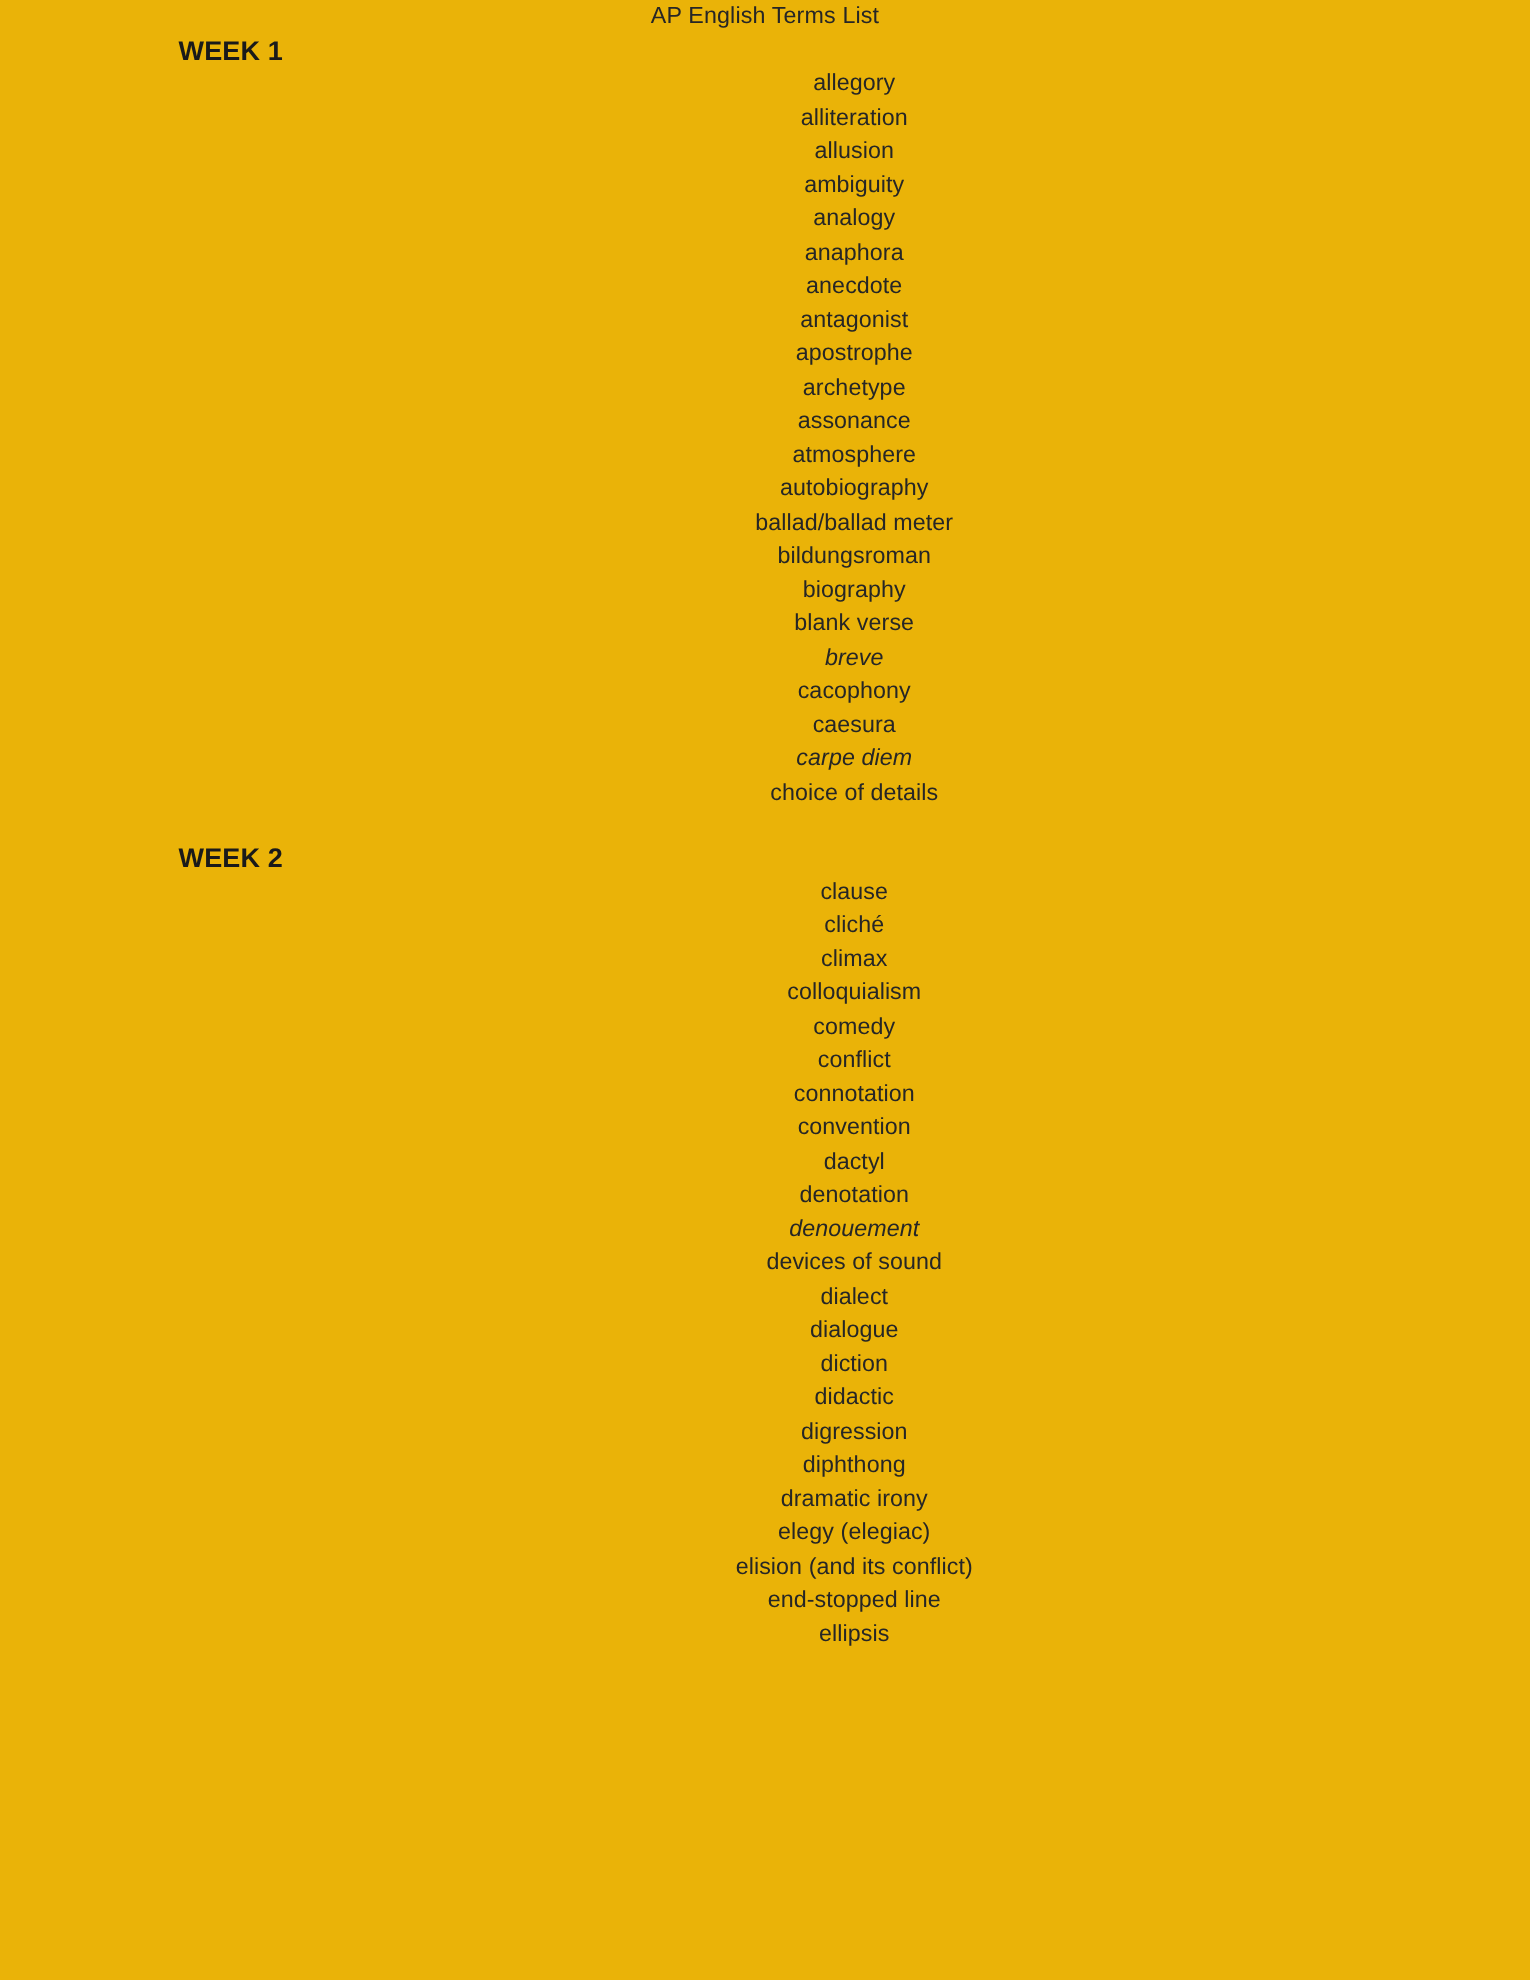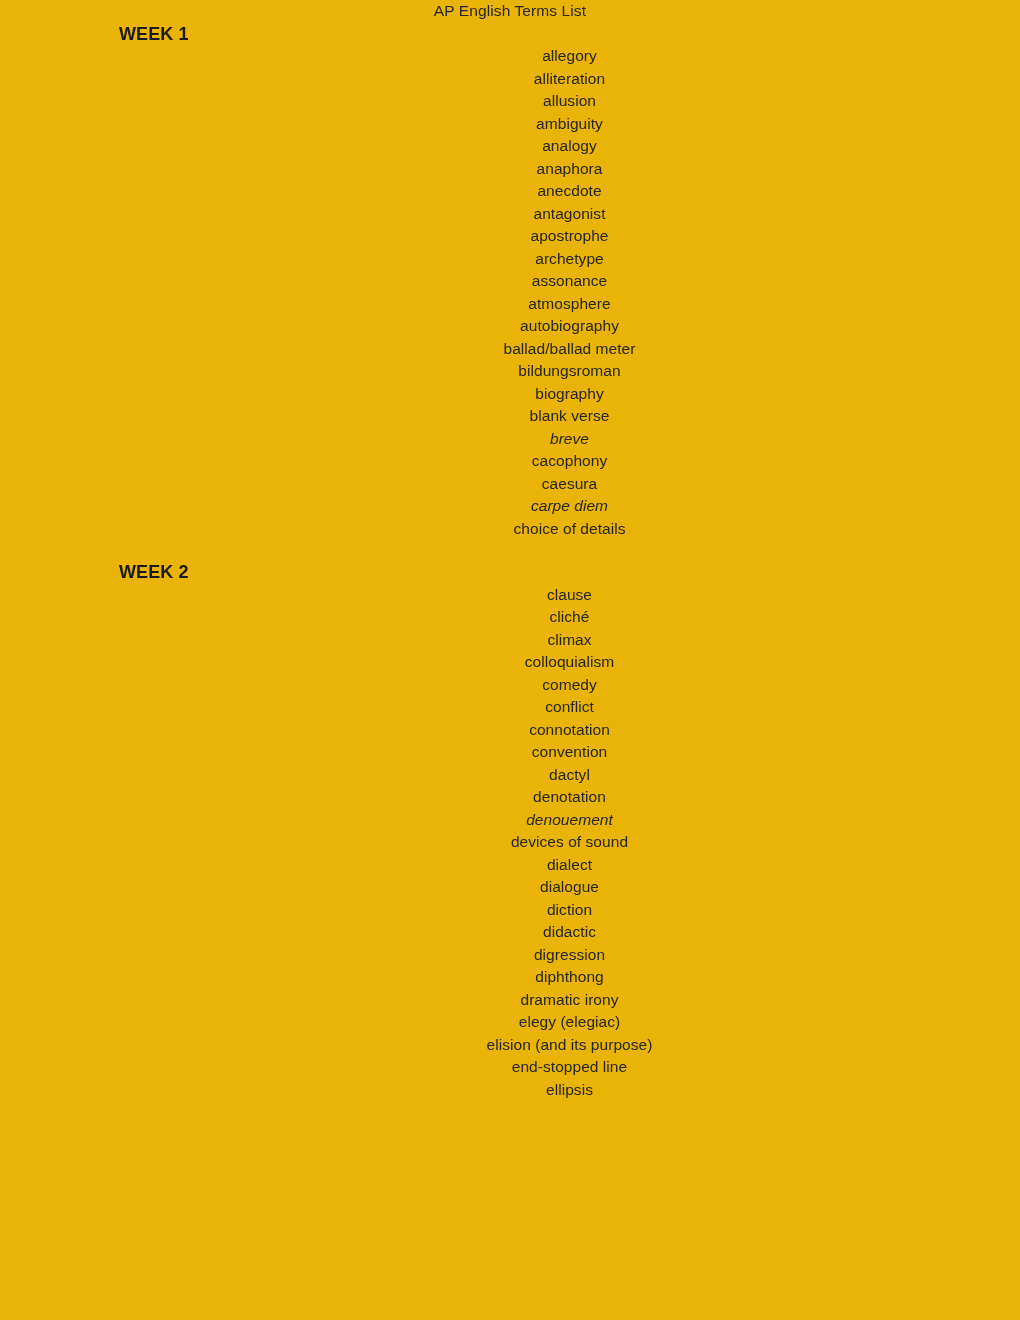--- a/index.html
+++ b/index.html
@@ -131,20 +131,20 @@
           <li class="term italic">denouement</li>
           <li class="term">devices of sound</li>
           <li class="term">dialect</li>
           <li class="term">dialogue</li>
           <li class="term">diction</li>
           <li class="term">didactic</li>
           <li class="term">digression</li>
           <li class="term">diphthong</li>
           <li class="term">dramatic irony</li>
           <li class="term">elegy (elegiac)</li>
-          <li class="term">elision (and its purpose)</li>
+          <li class="term">elision (and its conflict)</li>
           <li class="term">end-stopped line</li>
           <li class="term">ellipsis</li>
         </ul>
       </div>
     </div>
 
 </div>
 
 </body></html>

